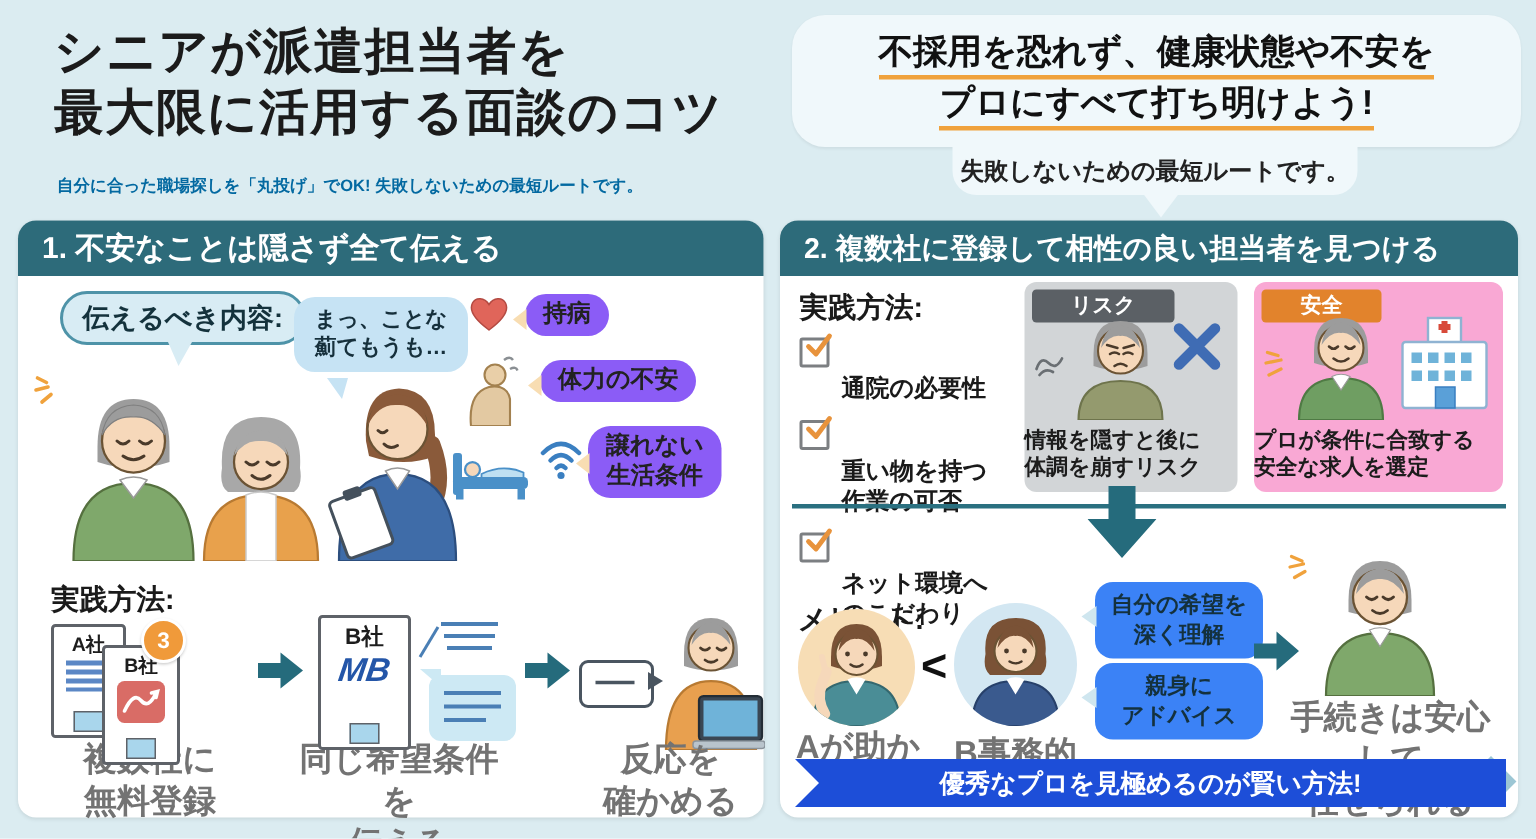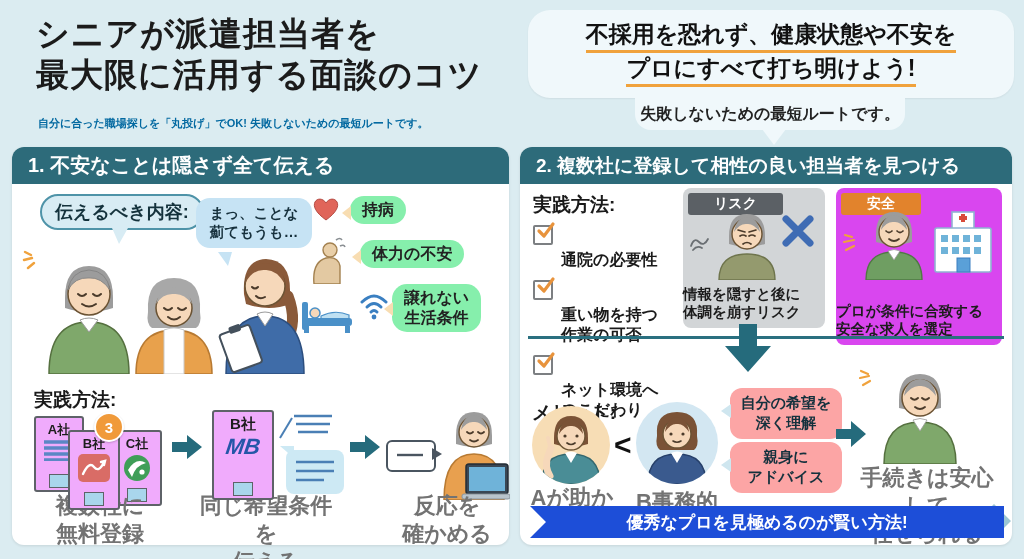--- a/index.html
+++ b/index.html
@@ -17,39 +17,39 @@
   .callout-line span{border-bottom:3px solid #f0a23c;padding-bottom:3px;}
   .callout-caption{font-size:16px;font-weight:bold;color:#222;}
   .tail-down{width:0;height:0;border-left:12px solid transparent;border-right:12px solid transparent;border-top:16px solid #f0f8fb;}
   
   .panel{background:#ffffff;border-radius:12px;box-shadow:0 1px 3px rgba(0,0,0,.10);}
   .panel-header{background:#2d6b7a;color:#fff;font-weight:800;border-radius:12px 12px 0 0;display:flex;align-items:center;padding:0 16px;box-sizing:border-box;}
   .practice-label{font-size:19px;font-weight:800;color:#1a1a1a;}
   
   .pill-label{background:#d8ecf4;border:2px solid #4e93a8;border-radius:20px;padding:4px 13px;font-size:18px;font-weight:800;color:#143;color:#14323c;}
   .speech-blue{background:#c6e3f4;border-radius:14px;padding:6px 8px;font-size:14.5px;font-weight:800;text-align:center;line-height:1.3;color:#16303c;}
-  .tag{background:#86efac;border-radius:15px;padding:4px 12px;font-size:16px;font-weight:800;text-align:center;line-height:1.25;color:#222;}
+  .tag{background:#8b5cf6;border-radius:15px;padding:4px 12px;font-size:16px;font-weight:800;text-align:center;line-height:1.25;color:#222;}
   .tag-tail{width:0;height:0;border-top:7px solid transparent;border-bottom:7px solid transparent;border-right:9px solid #f8ddb2;}
   .step-caption{font-size:22px;font-weight:800;text-align:center;line-height:1.28;color:#737373;}
   
-  .ccard{background:#f0abfc;border:2px solid #5e6268;border-radius:3px;box-sizing:border-box;text-align:center;}
+  .ccard{background:#ffffff;border:2px solid #5e6268;border-radius:3px;box-sizing:border-box;text-align:center;}
   .ccard .cname{font-size:13px;font-weight:800;margin-top:3px;}
   .door{position:absolute;bottom:2px;left:50%;transform:translateX(-50%);width:18px;height:12px;background:#a9d6ec;border:1.5px solid #5e6268;}
   .badge{background:#f09a3a;color:#fff;font-weight:800;border:2px solid #fff;border-radius:50%;display:flex;align-items:center;justify-content:center;box-shadow:0 1px 2px rgba(0,0,0,.2);}
   
   .chk-item{display:flex;gap:8px;align-items:flex-start;margin-bottom:9px;}
   .chk-box{position:relative;width:16px;height:16px;border:2px solid #7c7f82;border-radius:2px;background:#fff;flex:none;margin-top:1px;}
   .chk-label{font-size:16px;font-weight:800;line-height:1.25;color:#1a1a1a;margin-top:26px;}
   
   .big-card{border-radius:8px;box-sizing:border-box;}
   .card-tab{position:absolute;top:5px;left:5px;color:#fff;font-size:14px;font-weight:800;padding:2px 26px;border-radius:3px;}
   .card-caption{position:absolute;left:0;right:0;bottom:7px;font-size:14.5px;font-weight:800;line-height:1.25;color:#1c1c1c;}
   
   .avatar-circle{border-radius:50%;overflow:hidden;display:flex;align-items:flex-end;justify-content:center;}
-  .merit-bubble{background:#fca5a5;border-radius:12px;padding:6px 8px;font-size:15px;font-weight:800;text-align:center;line-height:1.3;color:#14313d;font-family:Liberation Serif, serif;}
+  .merit-bubble{background:#3b82f6;border-radius:12px;padding:6px 8px;font-size:15px;font-weight:800;text-align:center;line-height:1.3;color:#14313d;}
   .mb-tail{width:0;height:0;border-top:7px solid transparent;border-bottom:7px solid transparent;border-right:10px solid #cfe6ef;}
   .banner{background:#1d4ed8;color:#fff;display:flex;align-items:center;justify-content:center;font-size:17px;font-weight:800;clip-path:polygon(0 0,100% 0,100% 100%,0 100%,16px 50%);}
   .diamond{width:24px;height:24px;background:#9cc6d4;transform:rotate(45deg);}
 </style>
 </head>
 <body>
 
 <div class="stage">
 
   <div class="abs main-title" style="left:36px;top:14px;">
@@ -155,29 +155,20 @@
       <div class="door"></div>
     </div>
     <div class="abs ccard" style="left:34px;top:20px;width:52px;height:80px;z-index:2;">
       <div class="cname">B社</div>
       <svg width="34" height="30" viewBox="0 0 34 30">
         <rect x="1" y="1" width="32" height="28" rx="5" fill="#d96c66"></rect>
         <path d="M6,21 Q12,8 17,14 Q22,20 27,9 M24,9 l4,-1 l-1,4" stroke="#fff" stroke-width="2.4" fill="none" stroke-linecap="round"></path>
       </svg>
       <div class="door"></div>
     </div>
-    <div class="abs ccard" style="left:78px;top:20px;width:50px;height:76px;">
-      <div class="cname">C社</div>
-      <svg width="30" height="30" viewBox="0 0 30 30">
-        <circle cx="15" cy="15" r="13" fill="#3f9e58"></circle>
-        <path d="M6,17 Q14,4 24,10 Q14,12 10,24 Z" fill="#fff"></path>
-        <circle cx="20" cy="19" r="2.6" fill="#fff"></circle>
-      </svg>
-      <div class="door"></div>
-    </div>
     <div class="abs badge" style="left:60px;top:2px;width:26px;height:26px;font-size:15px;z-index:3;">3</div>
   </div>
 
   <svg class="abs" style="left:172px;top:434px;" width="30" height="26" viewBox="0 0 30 26">
     <polygon points="0,8 15,8 15,1 30,13 15,25 15,18 0,18" fill="#256b7c"></polygon>
   </svg>
 
   <div class="abs ccard" style="left:212px;top:410px;width:62px;height:90px;z-index:2;">
     <div class="cname" style="font-size:15px;">B社</div>
     <div style="font-style:italic;font-weight:800;font-size:22px;color:#2456a8;transform:skewX(-8deg);">MB</div>
@@ -274,21 +265,21 @@
       <path d="M32,38 q4,-3 8,0" stroke="#4a3a2a" stroke-width="1.7" fill="none" stroke-linecap="round"></path>
       <path d="M8,74 Q8,48 36,48 Q64,48 64,74 Z" fill="#949a6e" stroke="#6e744c" stroke-width="1.4"></path>
     </svg>
     <svg style="position:absolute;right:10px;top:26px;" width="34" height="34" viewBox="0 0 34 34">
       <path d="M5,5 L29,29 M29,5 L5,29" stroke="#3f6cb4" stroke-width="7" stroke-linecap="round"></path>
     </svg>
     <div class="card-caption pre">情報を隠すと後に
 体調を崩すリスク</div>
   </div>
 
-  <div class="abs big-card" style="left:836px;top:188px;width:166px;height:157px;background:#d946ef;">
+  <div class="abs big-card" style="left:836px;top:188px;width:166px;height:140px;background:#f9a8d4;">
     <div class="card-tab" style="background:#e2832c;">安全</div>
     <svg style="position:absolute;left:6px;top:44px;" width="18" height="22" viewBox="0 0 18 22">
       <path d="M2,10 L12,8 M4,18 L12,14 M3,3 L10,5" stroke="#f0a23c" stroke-width="2.2" stroke-linecap="round"></path>
     </svg>
     <svg style="position:absolute;left:22px;top:16px;" width="72" height="76" viewBox="0 0 72 76">
       <path d="M18,30 Q18,8 36,8 Q54,8 54,30 L54,38 Q36,44 18,38 Z" fill="#9c9c9c"></path>
       <circle cx="36" cy="28" r="15" fill="#f6d8ba" stroke="#6b5334" stroke-width="1.4"></circle>
       <path d="M23,26 Q25,12 36,11 Q47,12 49,26 Q42,17 36,18 Q29,17 23,26 Z" fill="#9c9c9c"></path>
       <path d="M28,27 q3,3 6,0 M39,27 q3,3 6,0" stroke="#4a3a2a" stroke-width="1.7" fill="none" stroke-linecap="round"></path>
       <path d="M31,35 q5,4 10,0" stroke="#4a3a2a" stroke-width="1.7" fill="none" stroke-linecap="round"></path>

